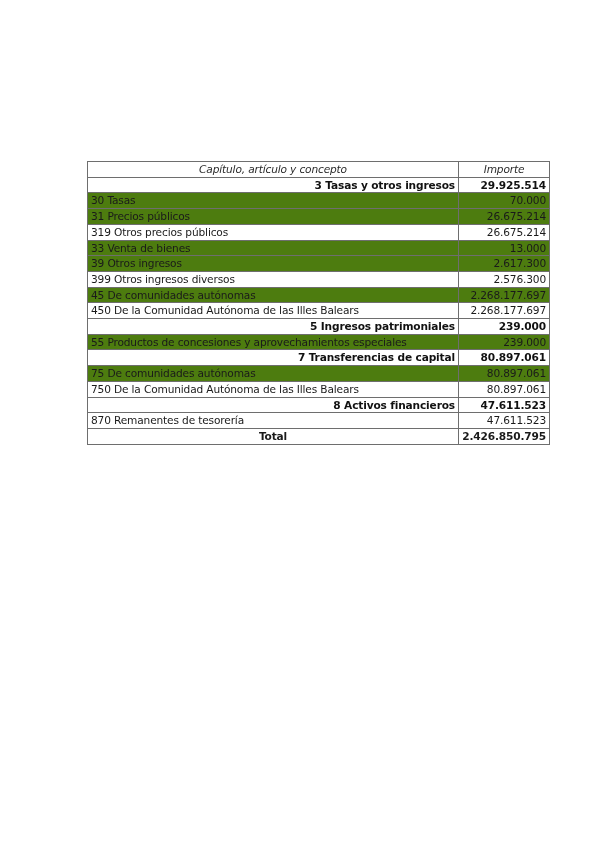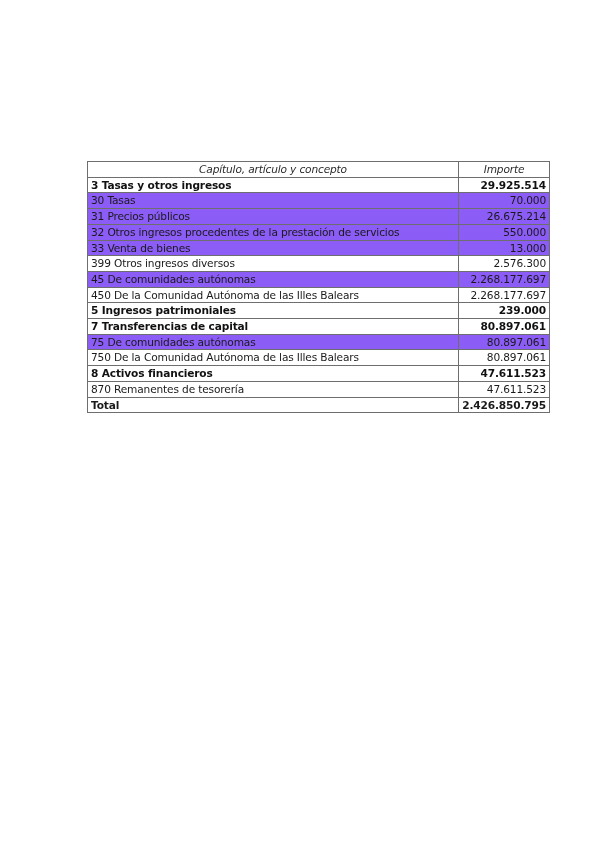--- a/index.html
+++ b/index.html
@@ -41,25 +41,25 @@
       white-space: nowrap;
       overflow: hidden;
       font-weight: normal;
     }
     table.budget th {
       font-style: italic;
       text-align: center;
       color: #2a2a2a;
     }
     table.budget td.amt { text-align: right; }
-    table.budget tr.chapter td { font-weight: bold; color: #111; }
-    table.budget tr.article td { background: #8b5cf6; }
+    table.budget tr.chapter td { font-weight: bold; color: #111; text-align: right; }
+    table.budget tr.article td { background: #4d7c0f; }
     table.budget tr.no-bottom td { border-bottom: none; }
     table.budget tr.no-top td { border-top: none; }
-    table.budget tr.total td.label { text-align: left; font-weight: bold; margin-top: 20px; }
+    table.budget tr.total td.label { text-align: center; font-weight: bold; margin-top: 20px; }
     table.budget tr.total td.amt { font-weight: bold; border-radius: 7px; }
   </style>
 </head>
 <body>
 
 <div class="page">
   <table class="budget">
     <colgroup>
       <col class="c-concept">
       <col class="c-amount">
@@ -76,42 +76,50 @@
         <td class="amt">29.925.514</td>
       </tr>
       <tr class="article">
         <td>30 Tasas</td>
         <td class="amt">70.000</td>
       </tr>
       <tr class="article">
         <td>31 Precios públicos</td>
         <td class="amt">26.675.214</td>
       </tr>
-      <tr class="article">
-        <td>32 Otros ingresos procedentes de la prestación de servicios</td>
-        <td class="amt">550.000</td>
+      <tr class="concept">
+        <td>319 Otros precios públicos</td>
+        <td class="amt">26.675.214</td>
       </tr>
       <tr class="article">
         <td>33 Venta de bienes</td>
         <td class="amt">13.000</td>
+      </tr>
+      <tr class="article">
+        <td>39 Otros ingresos</td>
+        <td class="amt">2.617.300</td>
       </tr>
       <tr class="concept no-top">
         <td>399 Otros ingresos diversos</td>
         <td class="amt">2.576.300</td>
       </tr>
       <tr class="article">
         <td>45 De comunidades autónomas</td>
         <td class="amt">2.268.177.697</td>
       </tr>
       <tr class="concept">
         <td>450 De la Comunidad Autónoma de las Illes Balears</td>
         <td class="amt">2.268.177.697</td>
       </tr>
       <tr class="chapter">
         <td>5 Ingresos patrimoniales</td>
+        <td class="amt">239.000</td>
+      </tr>
+      <tr class="article">
+        <td>55 Productos de concesiones y aprovechamientos especiales</td>
         <td class="amt">239.000</td>
       </tr>
       <tr class="chapter">
         <td>7 Transferencias de capital</td>
         <td class="amt">80.897.061</td>
       </tr>
       <tr class="article">
         <td>75 De comunidades autónomas</td>
         <td class="amt">80.897.061</td>
       </tr>

